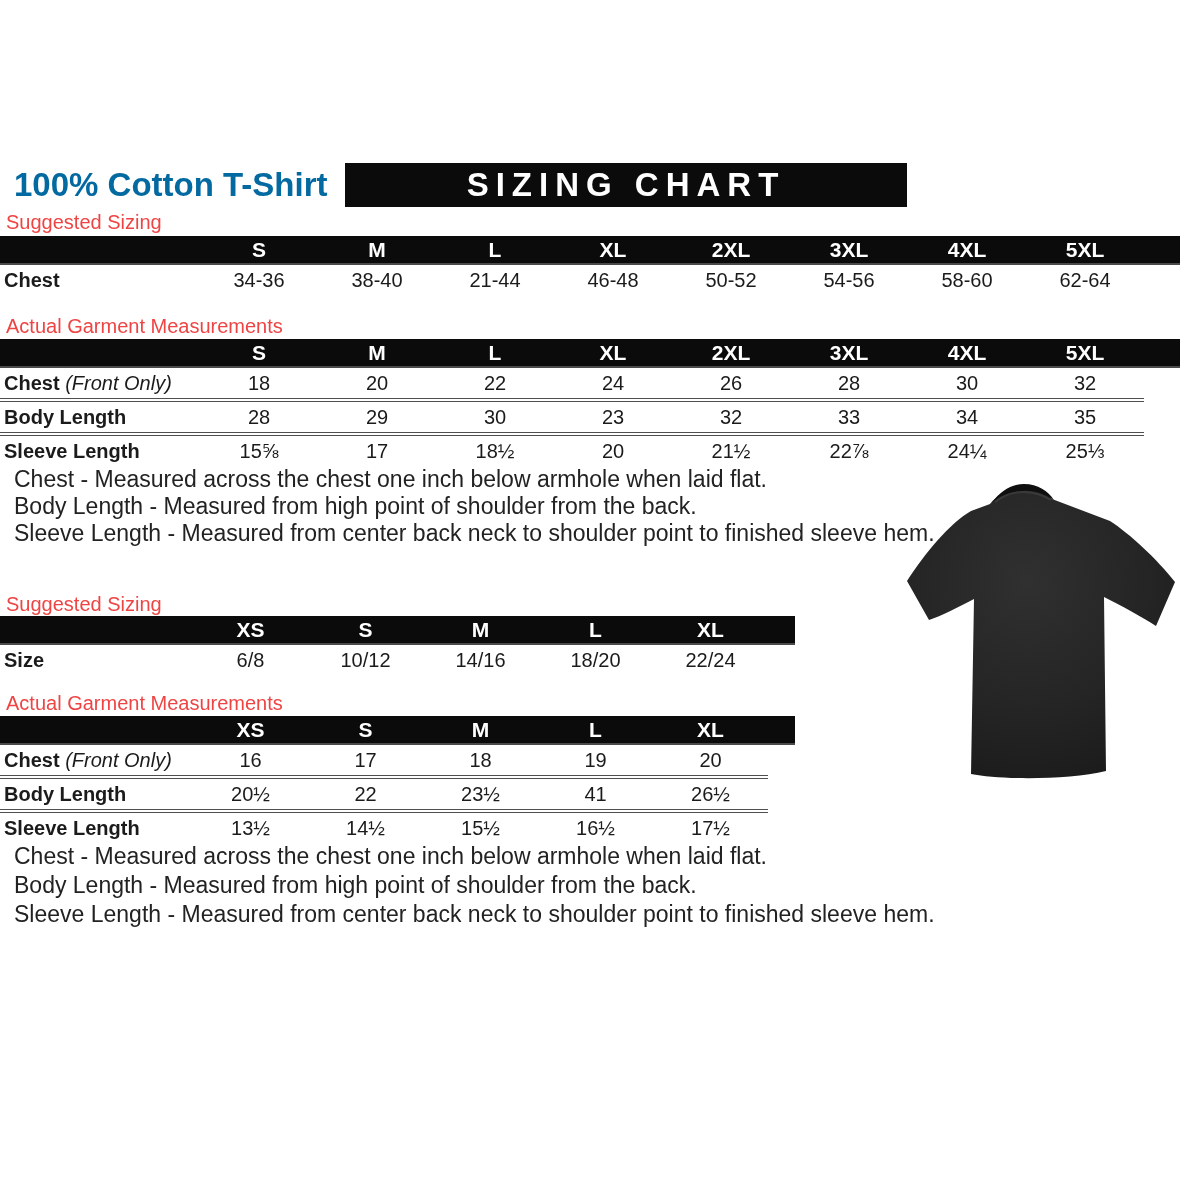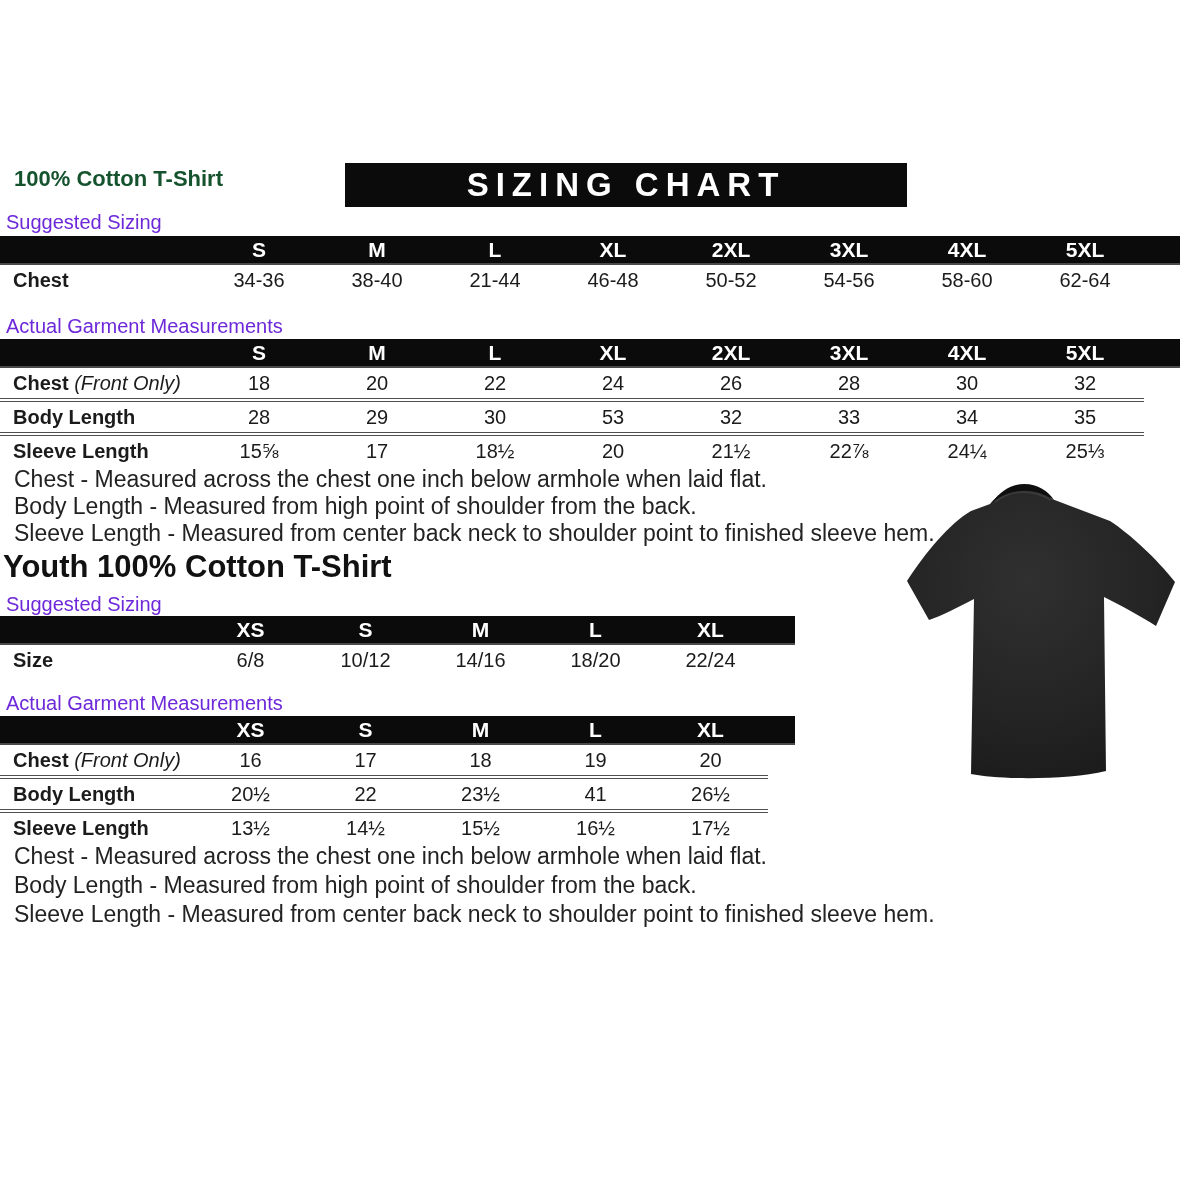--- a/index.html
+++ b/index.html
@@ -1,34 +1,34 @@
 <!DOCTYPE html>
 <html><head>
 <meta charset="utf-8">
 <style>
   html,body{margin:0;padding:0;background:#fff;}
   #canvas{position:relative;width:1200px;height:1200px;background:#ffffff;overflow:hidden;
           font-family:"Liberation Sans",sans-serif;color:#1b1b1b;}
 
   .abs{position:absolute;}
 
-  #main-title{left:14px;top:166px;font-size:22px;font-weight:bold;color:#14532d;}
+  #main-title{left:14px;top:166px;font-size:33px;font-weight:bold;color:#0369a1;}
   #banner{left:345px;top:163px;width:562px;height:44px;background:#0b0b0b;
           display:flex;align-items:center;justify-content:center;}
   #banner span{color:#fff;font-weight:bold;font-size:33px;letter-spacing:7px;}
 
-  .section-label{font-size:20px;color:#6d28d9;}
+  .section-label{font-size:20px;color:#ef4444;}
 
   .tbl{border-collapse:collapse;table-layout:fixed;}
   .tbl th{background:#0b0b0b;color:#fff;font-weight:bold;font-size:21px;height:27px;
           text-align:center;padding:0;border-bottom:2px solid #4a4a4a;}
   .tbl td{font-size:20px;color:#1b1b1b;text-align:center;height:30px;vertical-align:middle;padding:0;
           border-bottom:4px double #4f4f4f;}
   .tbl tbody tr:last-child td{border-bottom:none;}
-  .tbl td.lbl{text-align:left;padding-left:13px;}
+  .tbl td.lbl{text-align:left;padding-left:4px;}
   .tbl td.lbl b{font-weight:bold;}
   .tbl td.lbl span{font-weight:normal;font-style:italic;}
 
   .notes .note{font-size:23px;color:#222;line-height:27px;}
   #youth-notes .note{line-height:29px;}
 
   #youth-title{left:3px;top:549px;font-size:31px;font-weight:bold;color:#111;}
 
   #tshirt{left:893px;top:468px;width:305px;height:350px;}
 </style>
@@ -131,21 +131,21 @@
             <td>28</td>
             <td>30</td>
             <td>32</td>
             <td style="border-bottom: none;"></td>
           </tr>
           <tr>
             <td class="lbl"><b>Body Length</b></td>
             <td>28</td>
             <td>29</td>
             <td>30</td>
-            <td>53</td>
+            <td>23</td>
             <td>32</td>
             <td>33</td>
             <td>34</td>
             <td>35</td>
             <td style="border-bottom: none;"></td>
           </tr>
           <tr>
             <td class="lbl"><b>Sleeve Length</b></td>
             <td>15⅝</td>
             <td>17</td>
@@ -160,21 +160,20 @@
         </tbody>
       </table>
     </div>
 
   <div class="abs notes" style="left:14px;top:466px;">
       <div class="note">Chest - Measured across the chest one inch below armhole when laid flat.</div>
       <div class="note">Body Length - Measured from high point of shoulder from the back.</div>
       <div class="note">Sleeve Length - Measured from center back neck to shoulder point to finished sleeve hem.</div>
     </div>
 
-  <div id="youth-title" class="abs">Youth 100% Cotton T-Shirt</div>
 
   <div class="abs section-label" style="left:6px;top:593px;">Suggested Sizing</div>
 
   <div class="abs" style="left:0;top:616px;">
       <table class="tbl">
         <colgroup>
           <col style="width: 193px;">
           <col style="width: 115px;">
           <col style="width: 115px;">
           <col style="width: 115px;">

